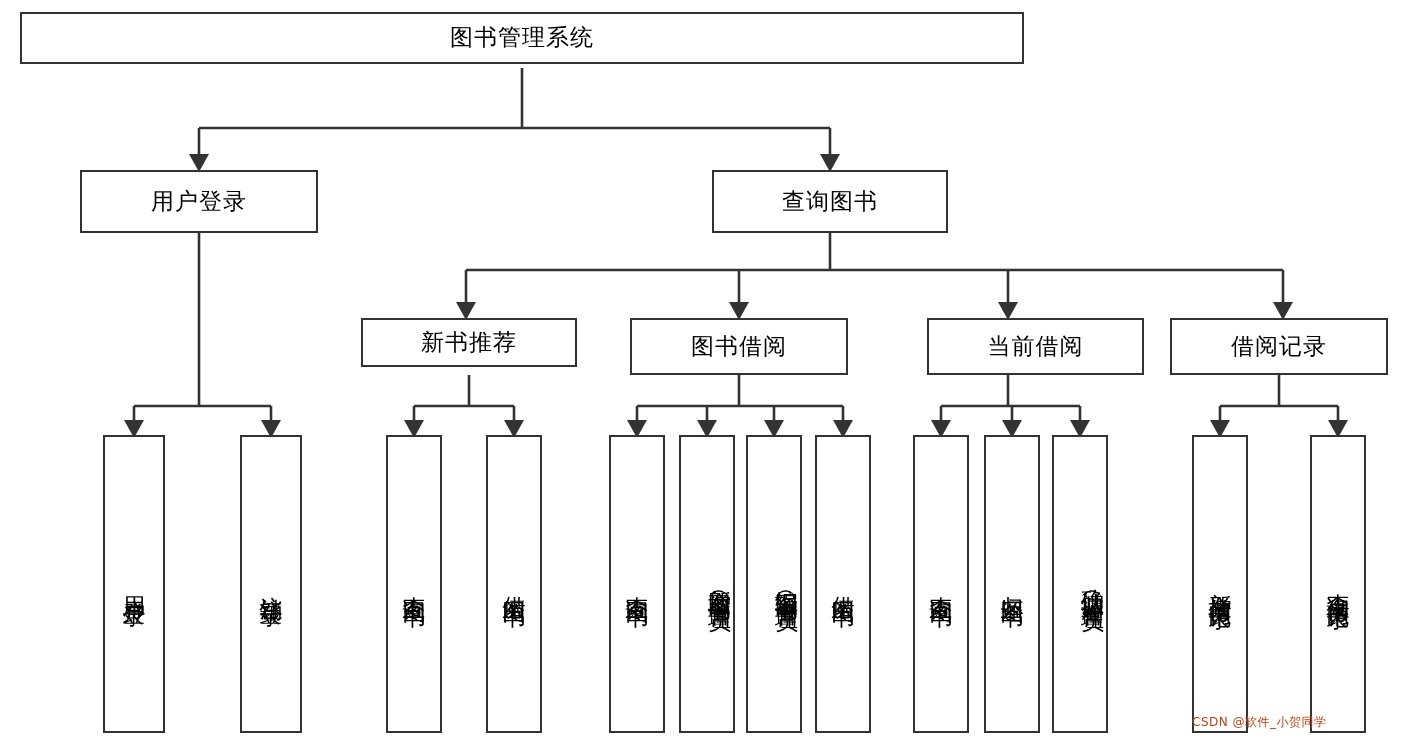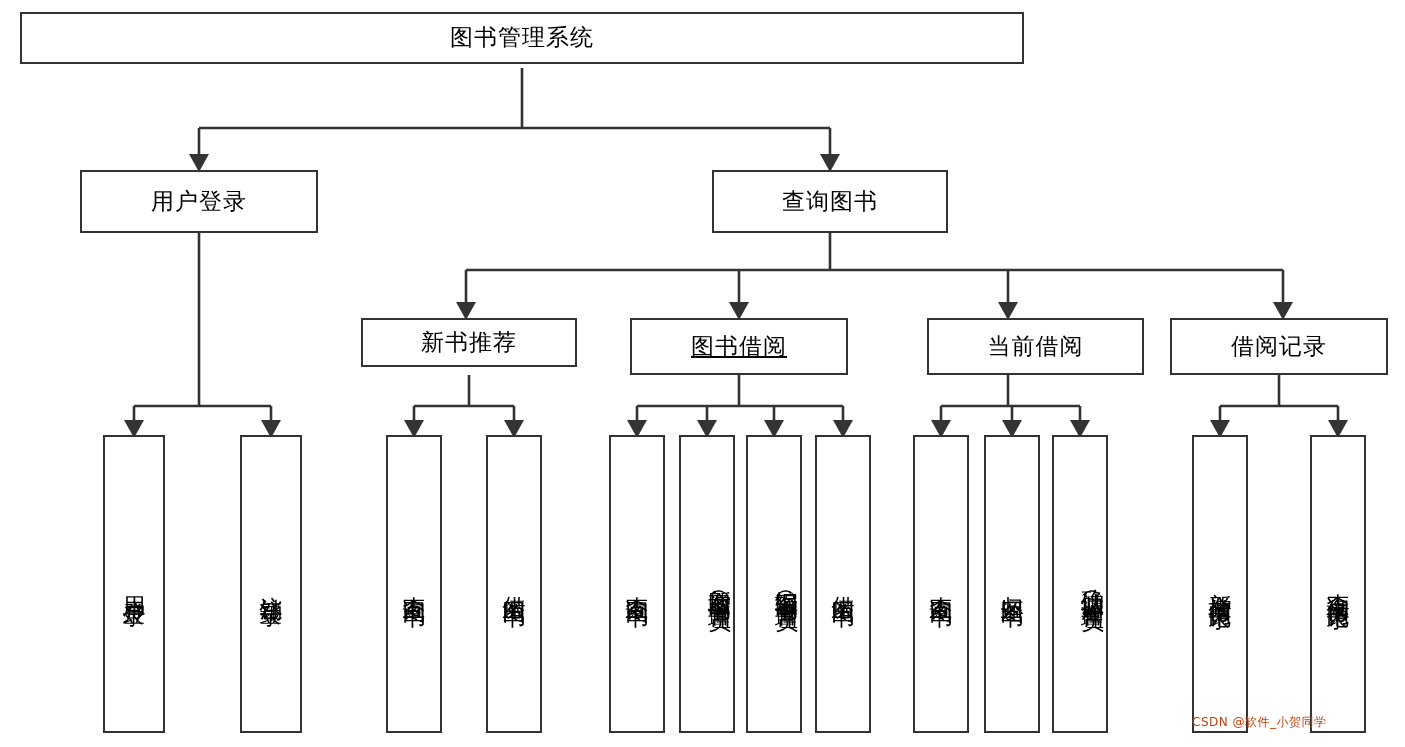--- a/index.html
+++ b/index.html
@@ -150,21 +150,21 @@
   <div class="node h" style="left:80px; top:170px; width:238px; height:63px;">
     <span>用户登录</span>
   </div>
   <div class="node h" style="left:712px; top:170px; width:236px; height:63px;">
     <span>查询图书</span>
   </div>
 
   <div class="node h" style="left:361px; top:318px; width:216px; height:49px;">
     <span>新书推荐</span>
   </div>
-  <div class="node h" style="left:630px; top:318px; width:218px; height:57px;text-decoration:underline;">
+  <div class="node h" style="left:630px; top:318px; width:218px; height:57px;">
     <span>图书借阅</span>
   </div>
   <div class="node h" style="left:900px; top:318px; width:217px; height:57px;margin-left:27px;">
     <span>当前借阅</span>
   </div>
   <div class="node h" style="left:1170px; top:318px; width:218px; height:57px;text-align:right;">
     <span>借阅记录</span>
   </div>
 
   <div class="node v mid" style="left:103px; top:435px; width:62px; height:298px;">

